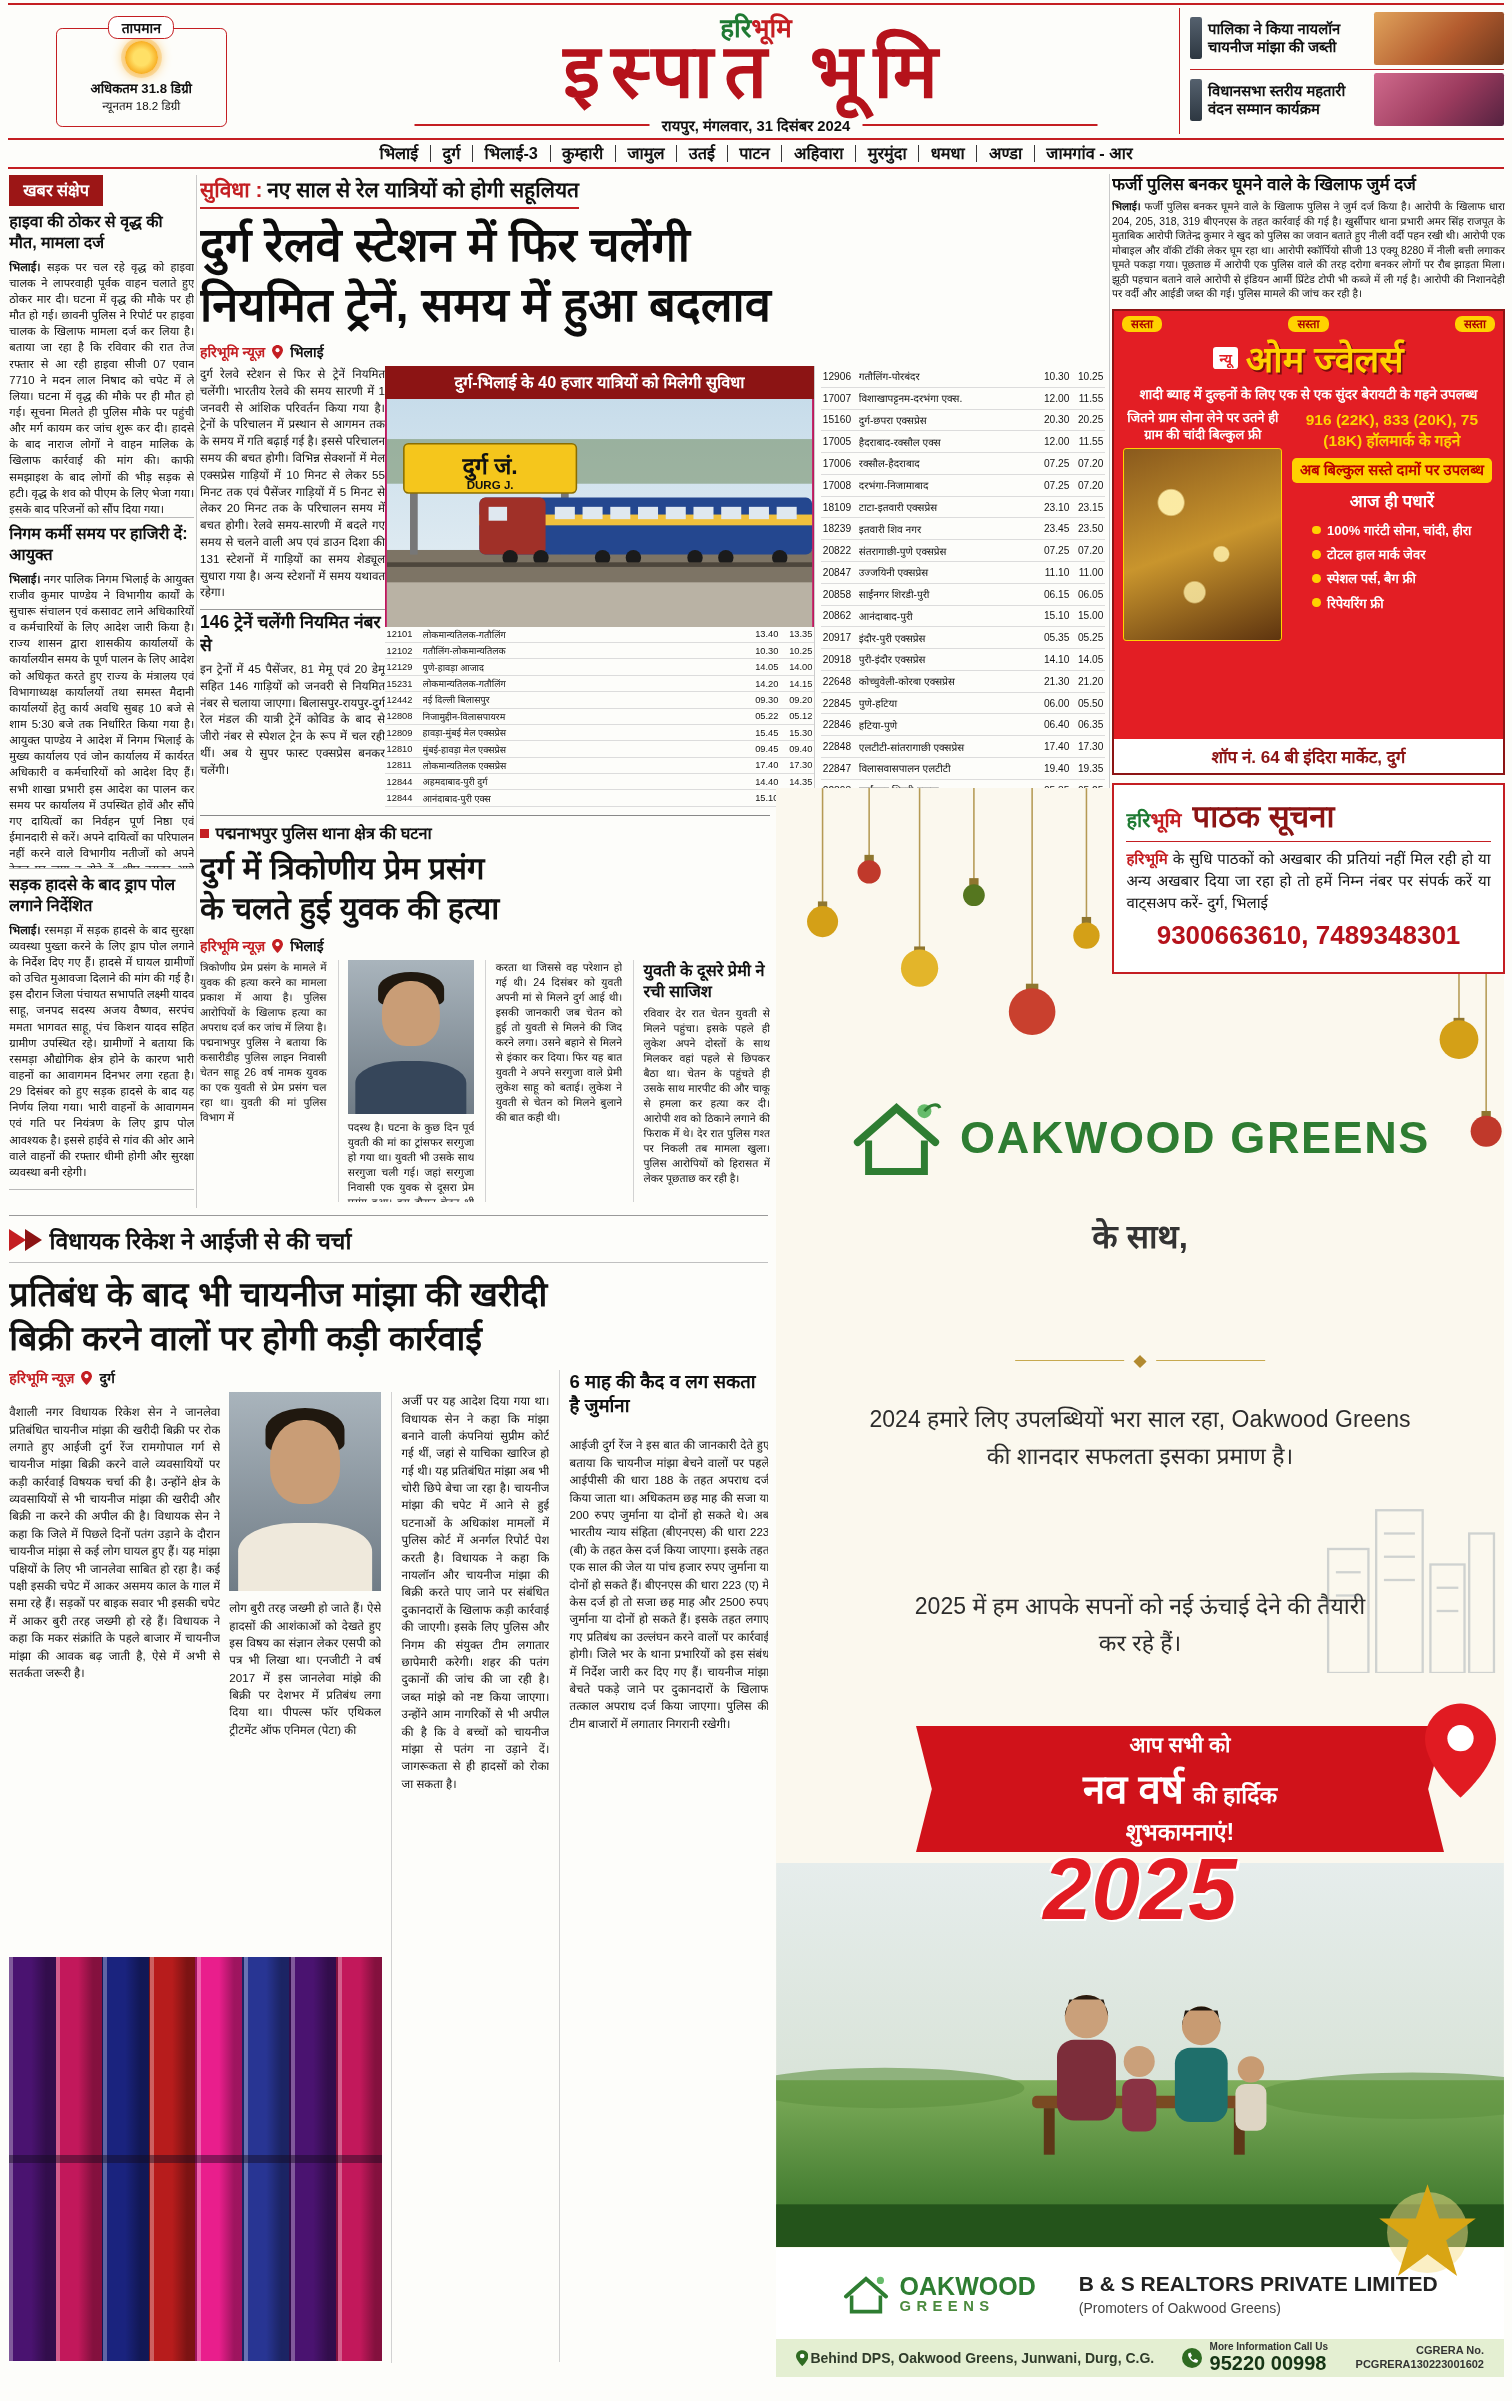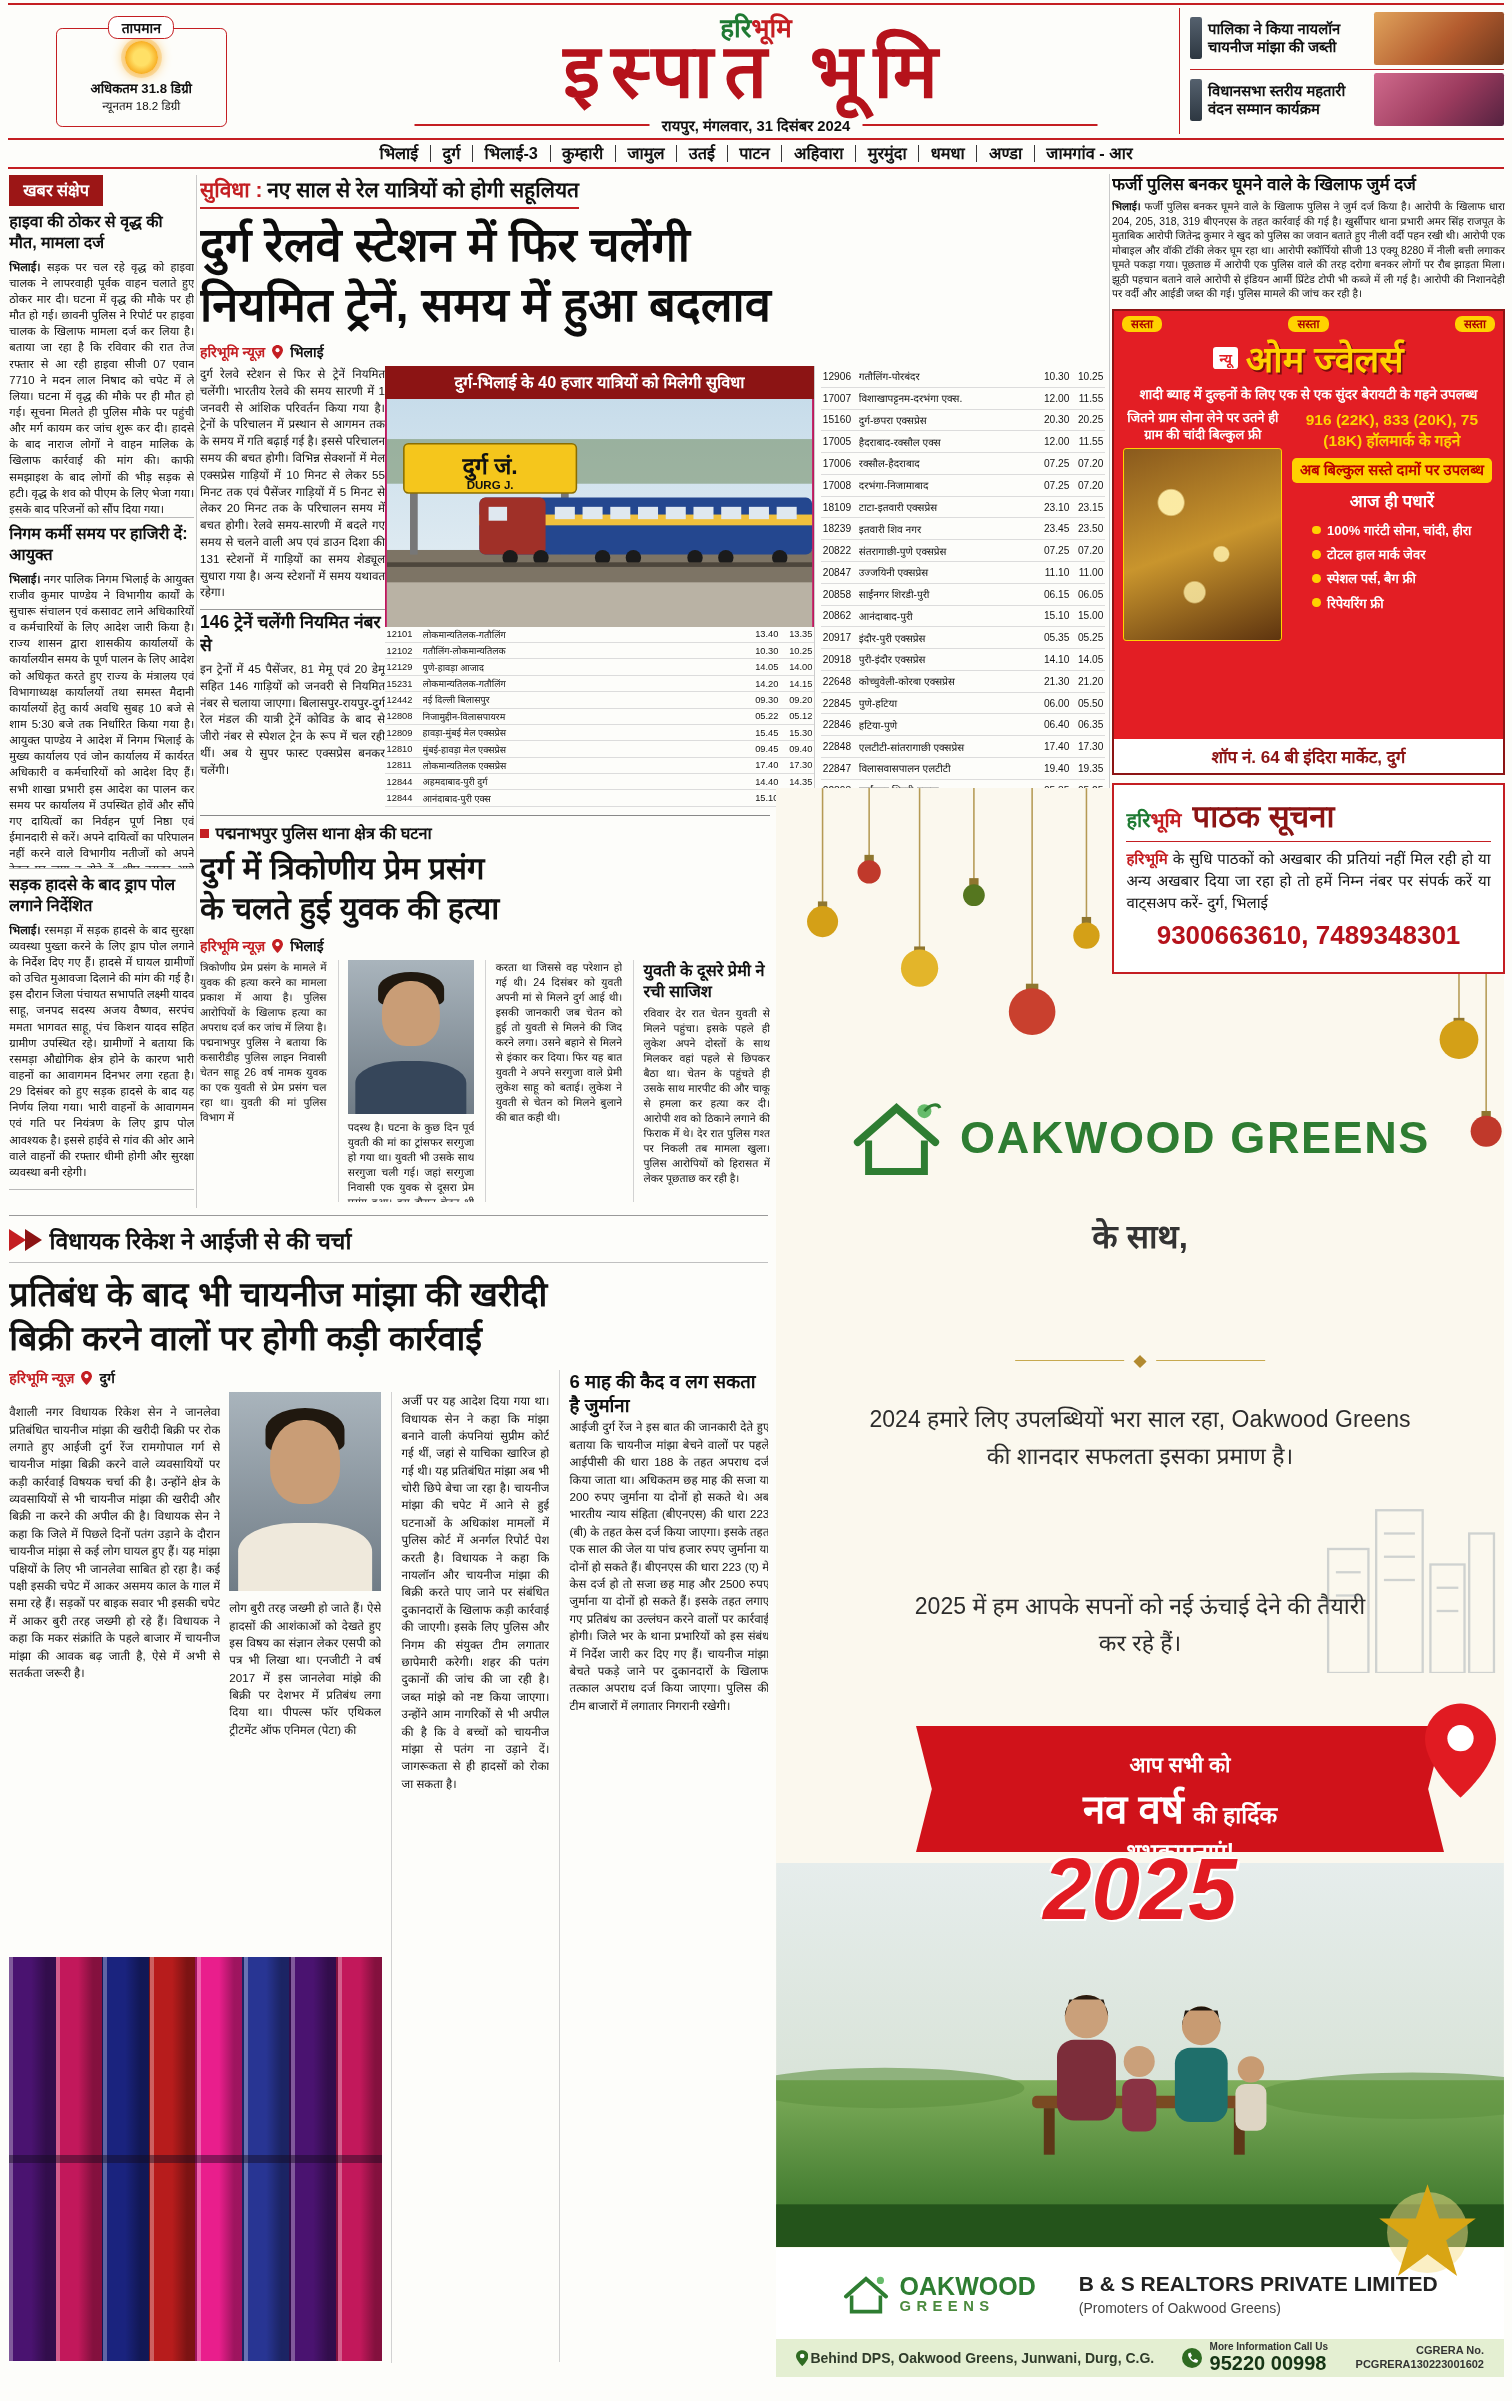--- a/index.html
+++ b/index.html
@@ -119,37 +119,37 @@
   .mla-byline{margin-top:7.8px}
   .mla-body-area{position:relative;height:971px;margin-top:4.7px}
   .mla-col{position:absolute;overflow:hidden}
   .mla-col p{font-size:11.6px;line-height:1.5;text-align:justify}
   .mla-c1{left:0;top:11px;width:211px;height:543px}
   .mla-photo{position:absolute;left:220px;top:0;width:152px;height:199px}
   .mla-photo .p-torso{background:#efe9dc}
   .mla-c2{left:220px;top:207px;width:152px;height:351px}
   .mla-c3{left:382px;top:0;width:158px;height:971px;border-left:0.8px solid #d2d2d2;padding-left:9.3px}
   .mla-sub{left:550px;top:-22px;width:210px;height:992px;border-left:0.8px solid #d2d2d2;padding-left:9.3px}
-  .mla-sub h4{font-size:18.6px;font-weight:800;line-height:1.3;margin-bottom:0}
+  .mla-sub h4{font-size:18.6px;font-weight:800;line-height:1.3;margin-bottom:18px}
   .spools{position:absolute;left:0;top:565px;width:373px;height:404px;background:repeating-linear-gradient(90deg,rgba(255,255,255,.3) 0 3.9px,rgba(255,255,255,0) 3.9px 22px,rgba(0,0,0,.32) 37px 47px),repeating-linear-gradient(90deg,#4a1370 0 47px,#c2185b 47px 93px,#1a237e 93px 140px,#b71c1c 140px 186px,#e91e8c 186px 233px,#283593 233px 280px)}
   .spools-mid{position:absolute;left:0;right:0;top:49%;height:7.8px;background:rgba(20,10,30,.45)}
   
   .oakwood{position:absolute;left:776px;top:788px;width:728px;height:1589px;background:#fbf8ee;overflow:hidden}
   .ow-ornaments{position:absolute;left:0;top:0;width:728px;height:365px;pointer-events:none}
   .ow-logo-row{position:absolute;left:0;right:0;top:309px;display:flex;align-items:center;justify-content:center;gap:17px}
   .ow-brand{font-size:45px;font-weight:800;color:#2e7d32;letter-spacing:1.6px;white-space:nowrap}
   .ow-tag1{position:absolute;left:0;right:0;top:425px;text-align:center;font-size:33px;font-weight:bold;color:#333}
   .ow-tag2{position:absolute;left:0;right:0;top:471px;text-align:center;font-size:51px;font-weight:800;color:#111}
   .ow-divider{position:absolute;left:50%;top:562px;transform:translateX(-50%);display:flex;align-items:center;gap:9.3px;color:#b28a2f;font-size:17px}
   .ow-divider .dl{width:109px;height:1.6px;background:#c7a94f}
   .ow-para{position:absolute;left:50%;transform:translateX(-50%);width:559px;text-align:center;font-size:23px;line-height:1.6;color:#2c2c2c}
   .ow-p1{top:613px}
   .ow-p2{top:800px;width:481px}
   .ow-skyline{position:absolute;right:4.7px;top:699px;opacity:.45}
-  .ow-banner{position:absolute;left:140px;top:938px;width:528px;height:126px;background:#d0121a;color:#fff;text-align:center;clip-path:polygon(0 0,100% 0,97% 50%,100% 100%,0 100%,3% 50%);padding-top:24px}
+  .ow-banner{position:absolute;left:140px;top:938px;width:528px;height:126px;background:#d0121a;color:#fff;text-align:center;clip-path:polygon(0 0,100% 0,97% 50%,100% 100%,0 100%,3% 50%);padding-top:4px}
   .ow-b1{font-size:21px;font-weight:bold}
   .ow-b2{font-size:23px;font-weight:bold;margin-top:1.6px}
   .ow-b2 .big{font-size:40px;font-weight:800;margin-right:9.3px}
   .ow-b3{font-size:23px;font-weight:bold}
   .ow-pin{position:absolute;left:649px;top:915px;z-index:3}
   .ow-year{position:absolute;left:0;right:0;top:1057px;text-align:center;font-size:87px;font-weight:800;font-style:italic;color:#e11b22;text-shadow:2.3px 2.3px 0 #fff,-1.6px -1.6px 0 #fff;z-index:2;line-height:1}
   .ow-photo{position:absolute;left:0;top:1075px;width:728px;height:384px}
   .ow-star{position:absolute;right:22px;top:1390px;z-index:3}
   .ow-company{position:absolute;left:0;top:1460px;width:728px;height:92px;background:#fff;display:flex;align-items:center;justify-content:center;gap:43px}
   .ow-logo-small{display:flex;align-items:center;gap:9.3px}

